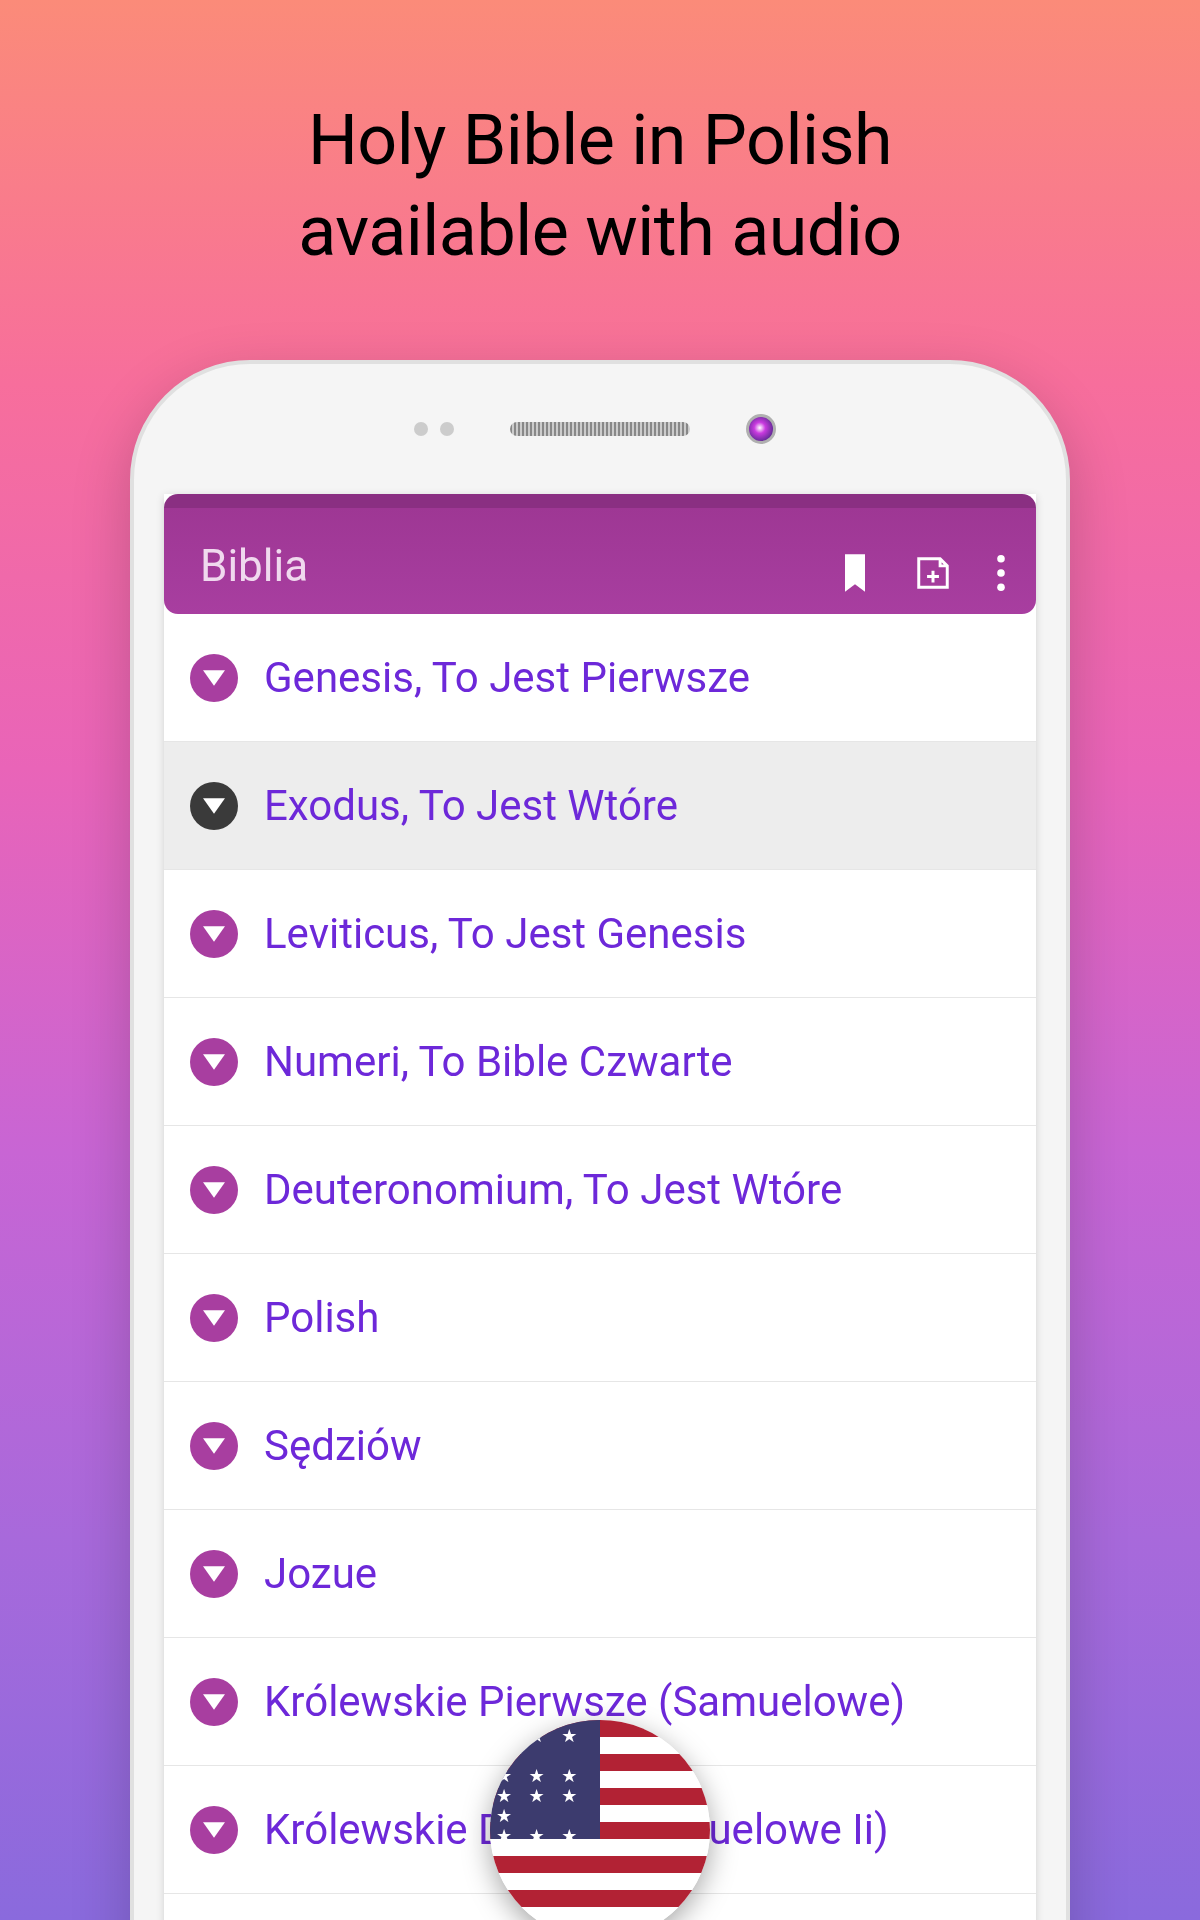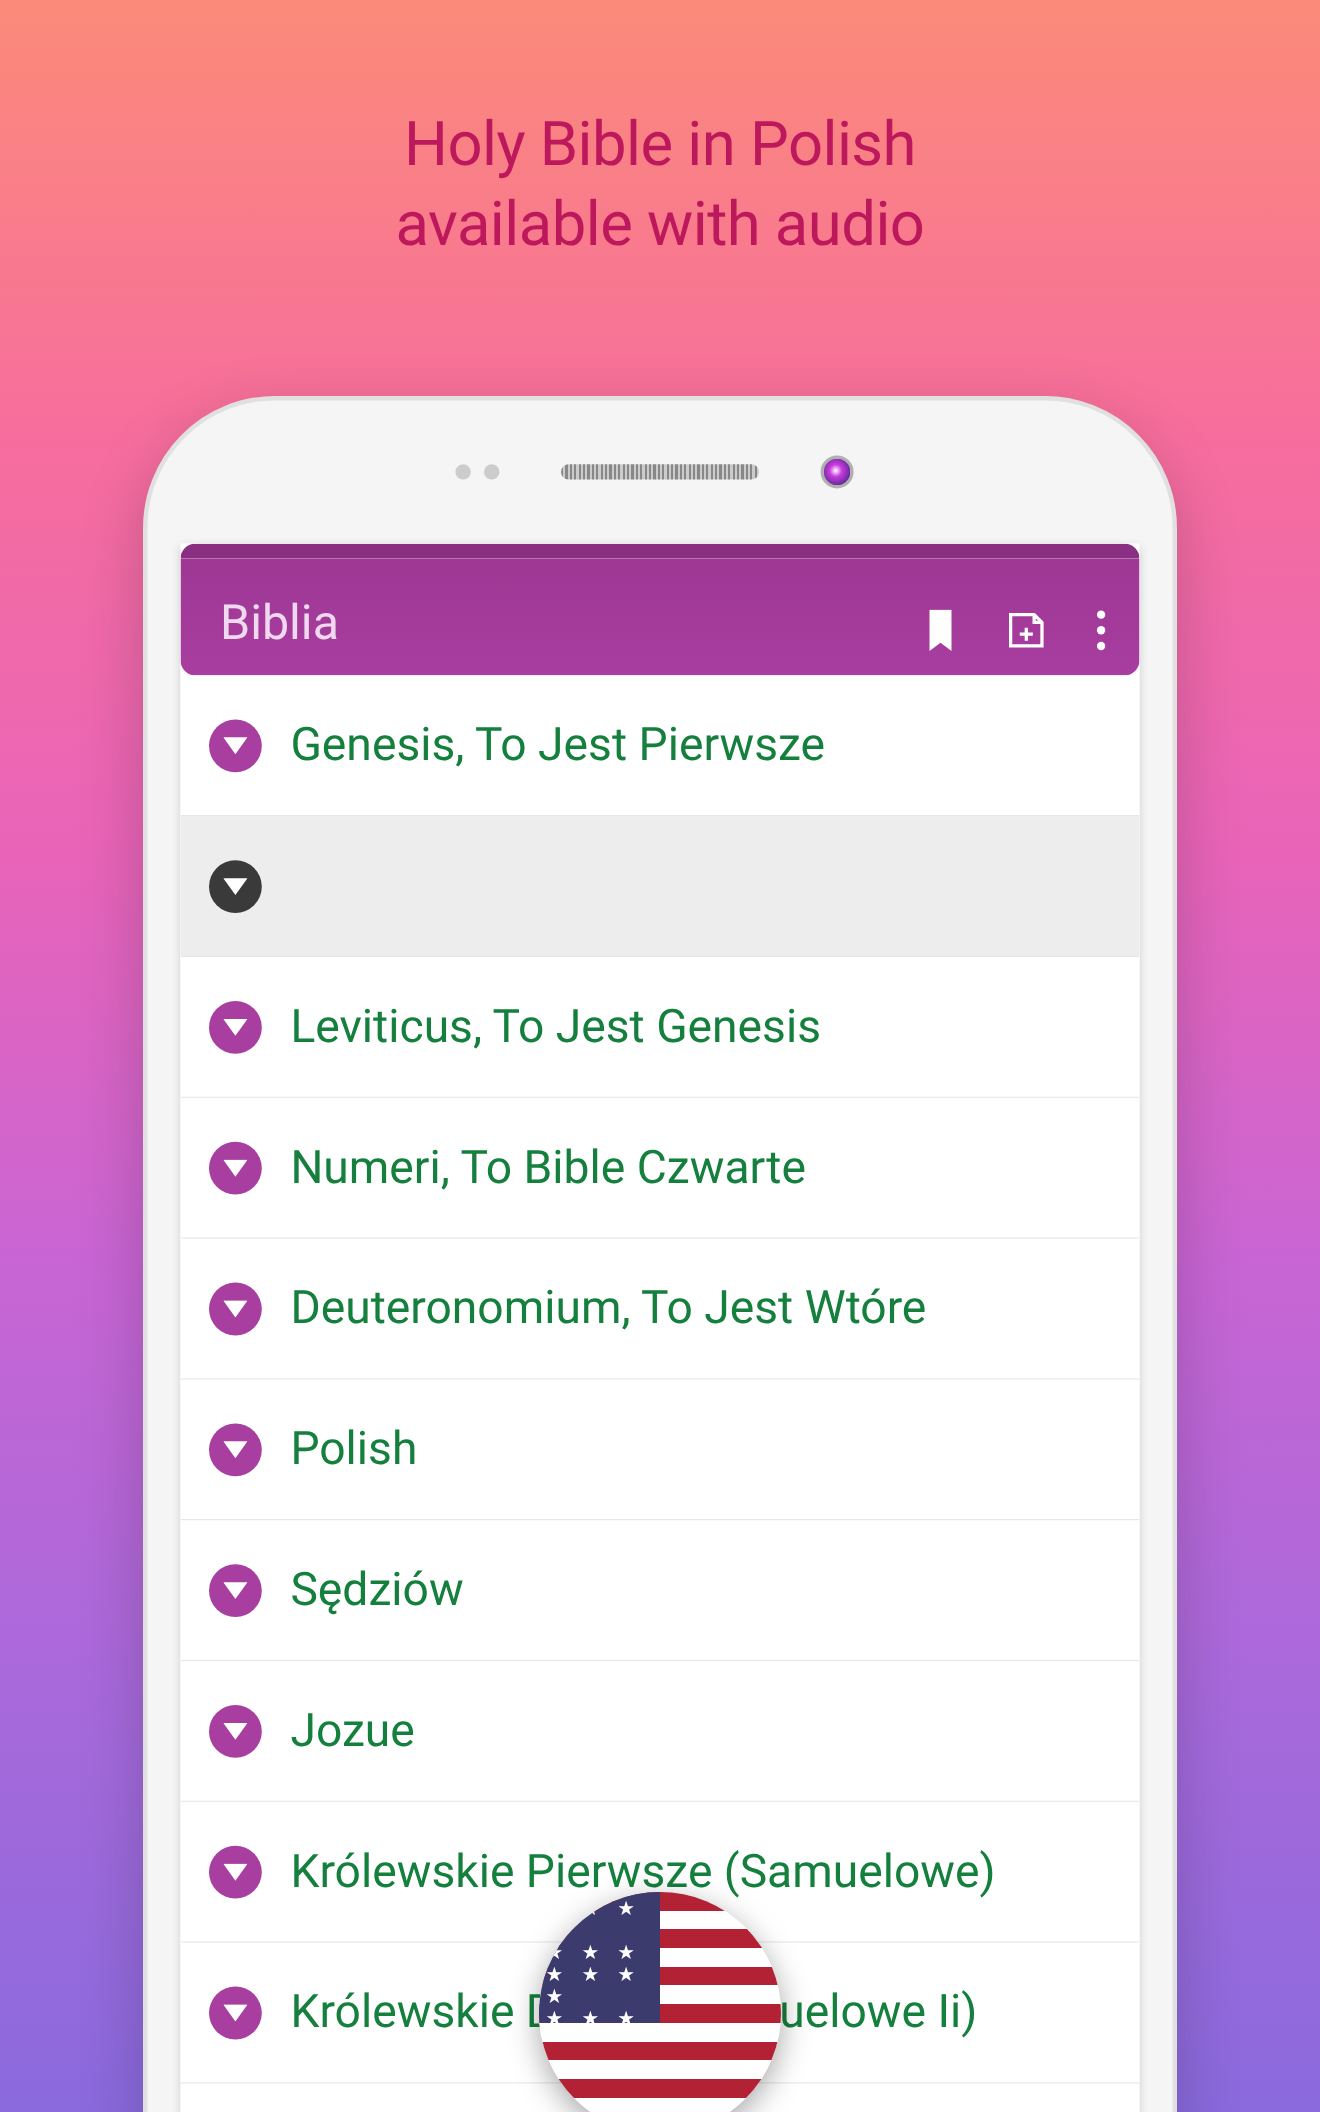--- a/index.html
+++ b/index.html
@@ -6,22 +6,22 @@
 body {
   width: 1200px;
   height: 1920px;
   background: linear-gradient(180deg, #fb8b79 0%, #f76e9c 20%, #e964b8 40%, #c865d4 60%, #a869db 80%, #8a6add 100%);
   font-family: -apple-system, BlinkMacSystemFont, "Segoe UI", Roboto, Helvetica, Arial, sans-serif;
   position: relative;
   overflow: hidden;
 }
 .promo-text {
   text-align: center;
-  color: #be185d;
-  font-size: 56px;
+  color: #000000;
+  font-size: 70px;
   font-weight: 400;
   line-height: 1.3;
   padding-top: 95px;
   letter-spacing: -0.5px;
 }
 .phone-frame {
   position: absolute;
   top: 360px;
   left: 50%;
   transform: translateX(-50%);
@@ -88,21 +88,21 @@
 .expand-circle {
   width: 48px; height:48px; border-radius:50%;
   background:#a83ea0;
   display:flex; align-items:center; justify-content:center;
   flex-shrink:0;
 }
 .expand-circle.dark { background:#3a3a3a; }
 .expand-circle svg { display:block; }
 .row-label {
   font-size: 42px;
-  color:#15803d;
+  color:#6d28d9;
   font-weight:400;
   white-space:nowrap;
   overflow:hidden;
 }
 .flag-badge {
   position:absolute;
   bottom:-20px;
   left:50%;
   transform: translateX(-50%);
   width: 220px;
@@ -180,20 +180,21 @@
             </svg>
           </div>
           <div class="row-label">Genesis, To Jest Pierwsze</div>
         </div>
         <div class="list-row selected">
           <div class="expand-circle dark">
             <svg width="22" height="16" viewBox="0 0 20 14">
               <path fill="#fff" d="M0 0h20L10 14z"></path>
             </svg>
           </div>
+          <div class="row-label">Exodus, To Jest Wtóre</div>
         </div>
         <div class="list-row">
           <div class="expand-circle">
             <svg width="22" height="16" viewBox="0 0 20 14">
               <path fill="#fff" d="M0 0h20L10 14z"></path>
             </svg>
           </div>
           <div class="row-label">Leviticus, To Jest Genesis</div>
         </div>
         <div class="list-row">

